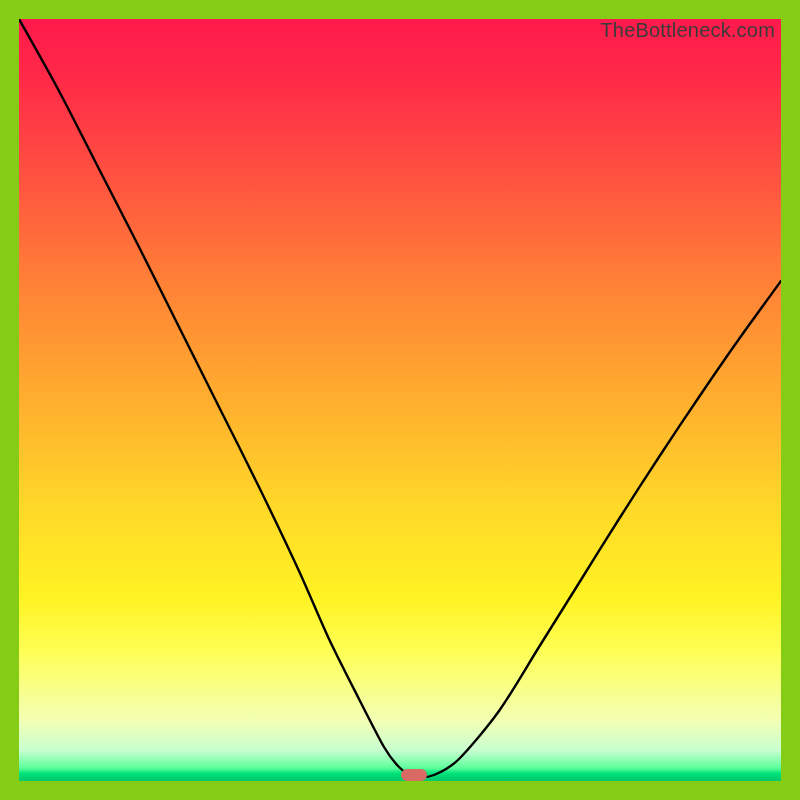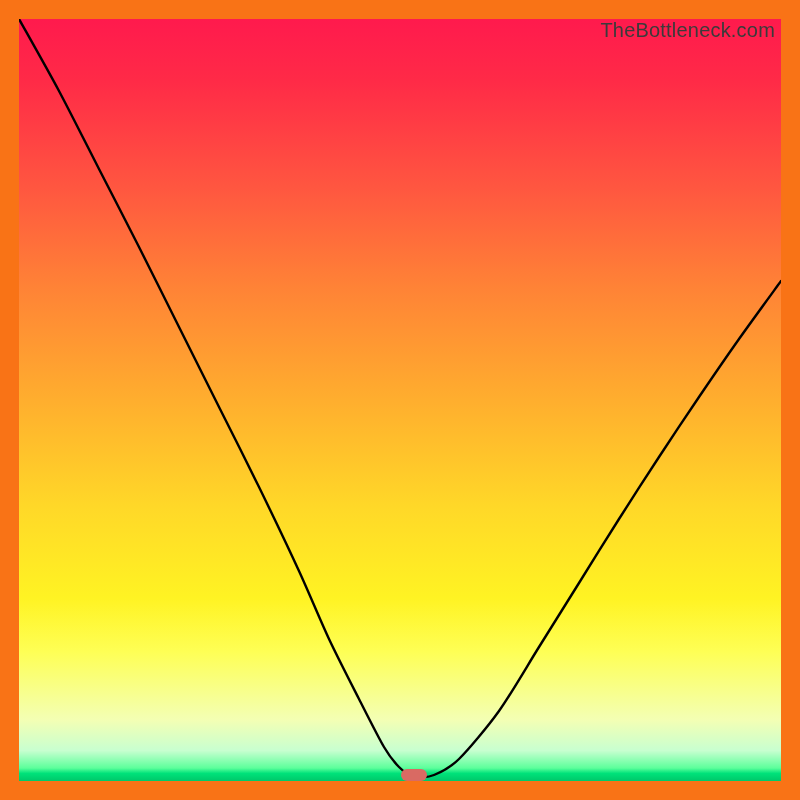--- a/index.html
+++ b/index.html
@@ -1,16 +1,16 @@
 <!DOCTYPE html>
 <html><head>
 <meta charset="utf-8">
 <style>
   html,body{margin:0;padding:0;width:800px;height:800px;overflow:hidden;background:#000;}
-  .frame{position:absolute;left:0;top:0;width:800px;height:800px;background:#f97316;}
+  .frame{position:absolute;left:0;top:0;width:800px;height:800px;background:#84cc16;}
   .plot{position:absolute;left:19px;top:19px;width:762px;height:762px;overflow:hidden;}
   .grad{position:absolute;inset:0;
     background:linear-gradient(to bottom,
       #ff1a4d 0%,
       #ff2a47 8%,
       #ff5640 22%,
       #ff8236 35%,
       #ffae2e 50%,
       #ffd828 64%,
       #fff323 76%,

